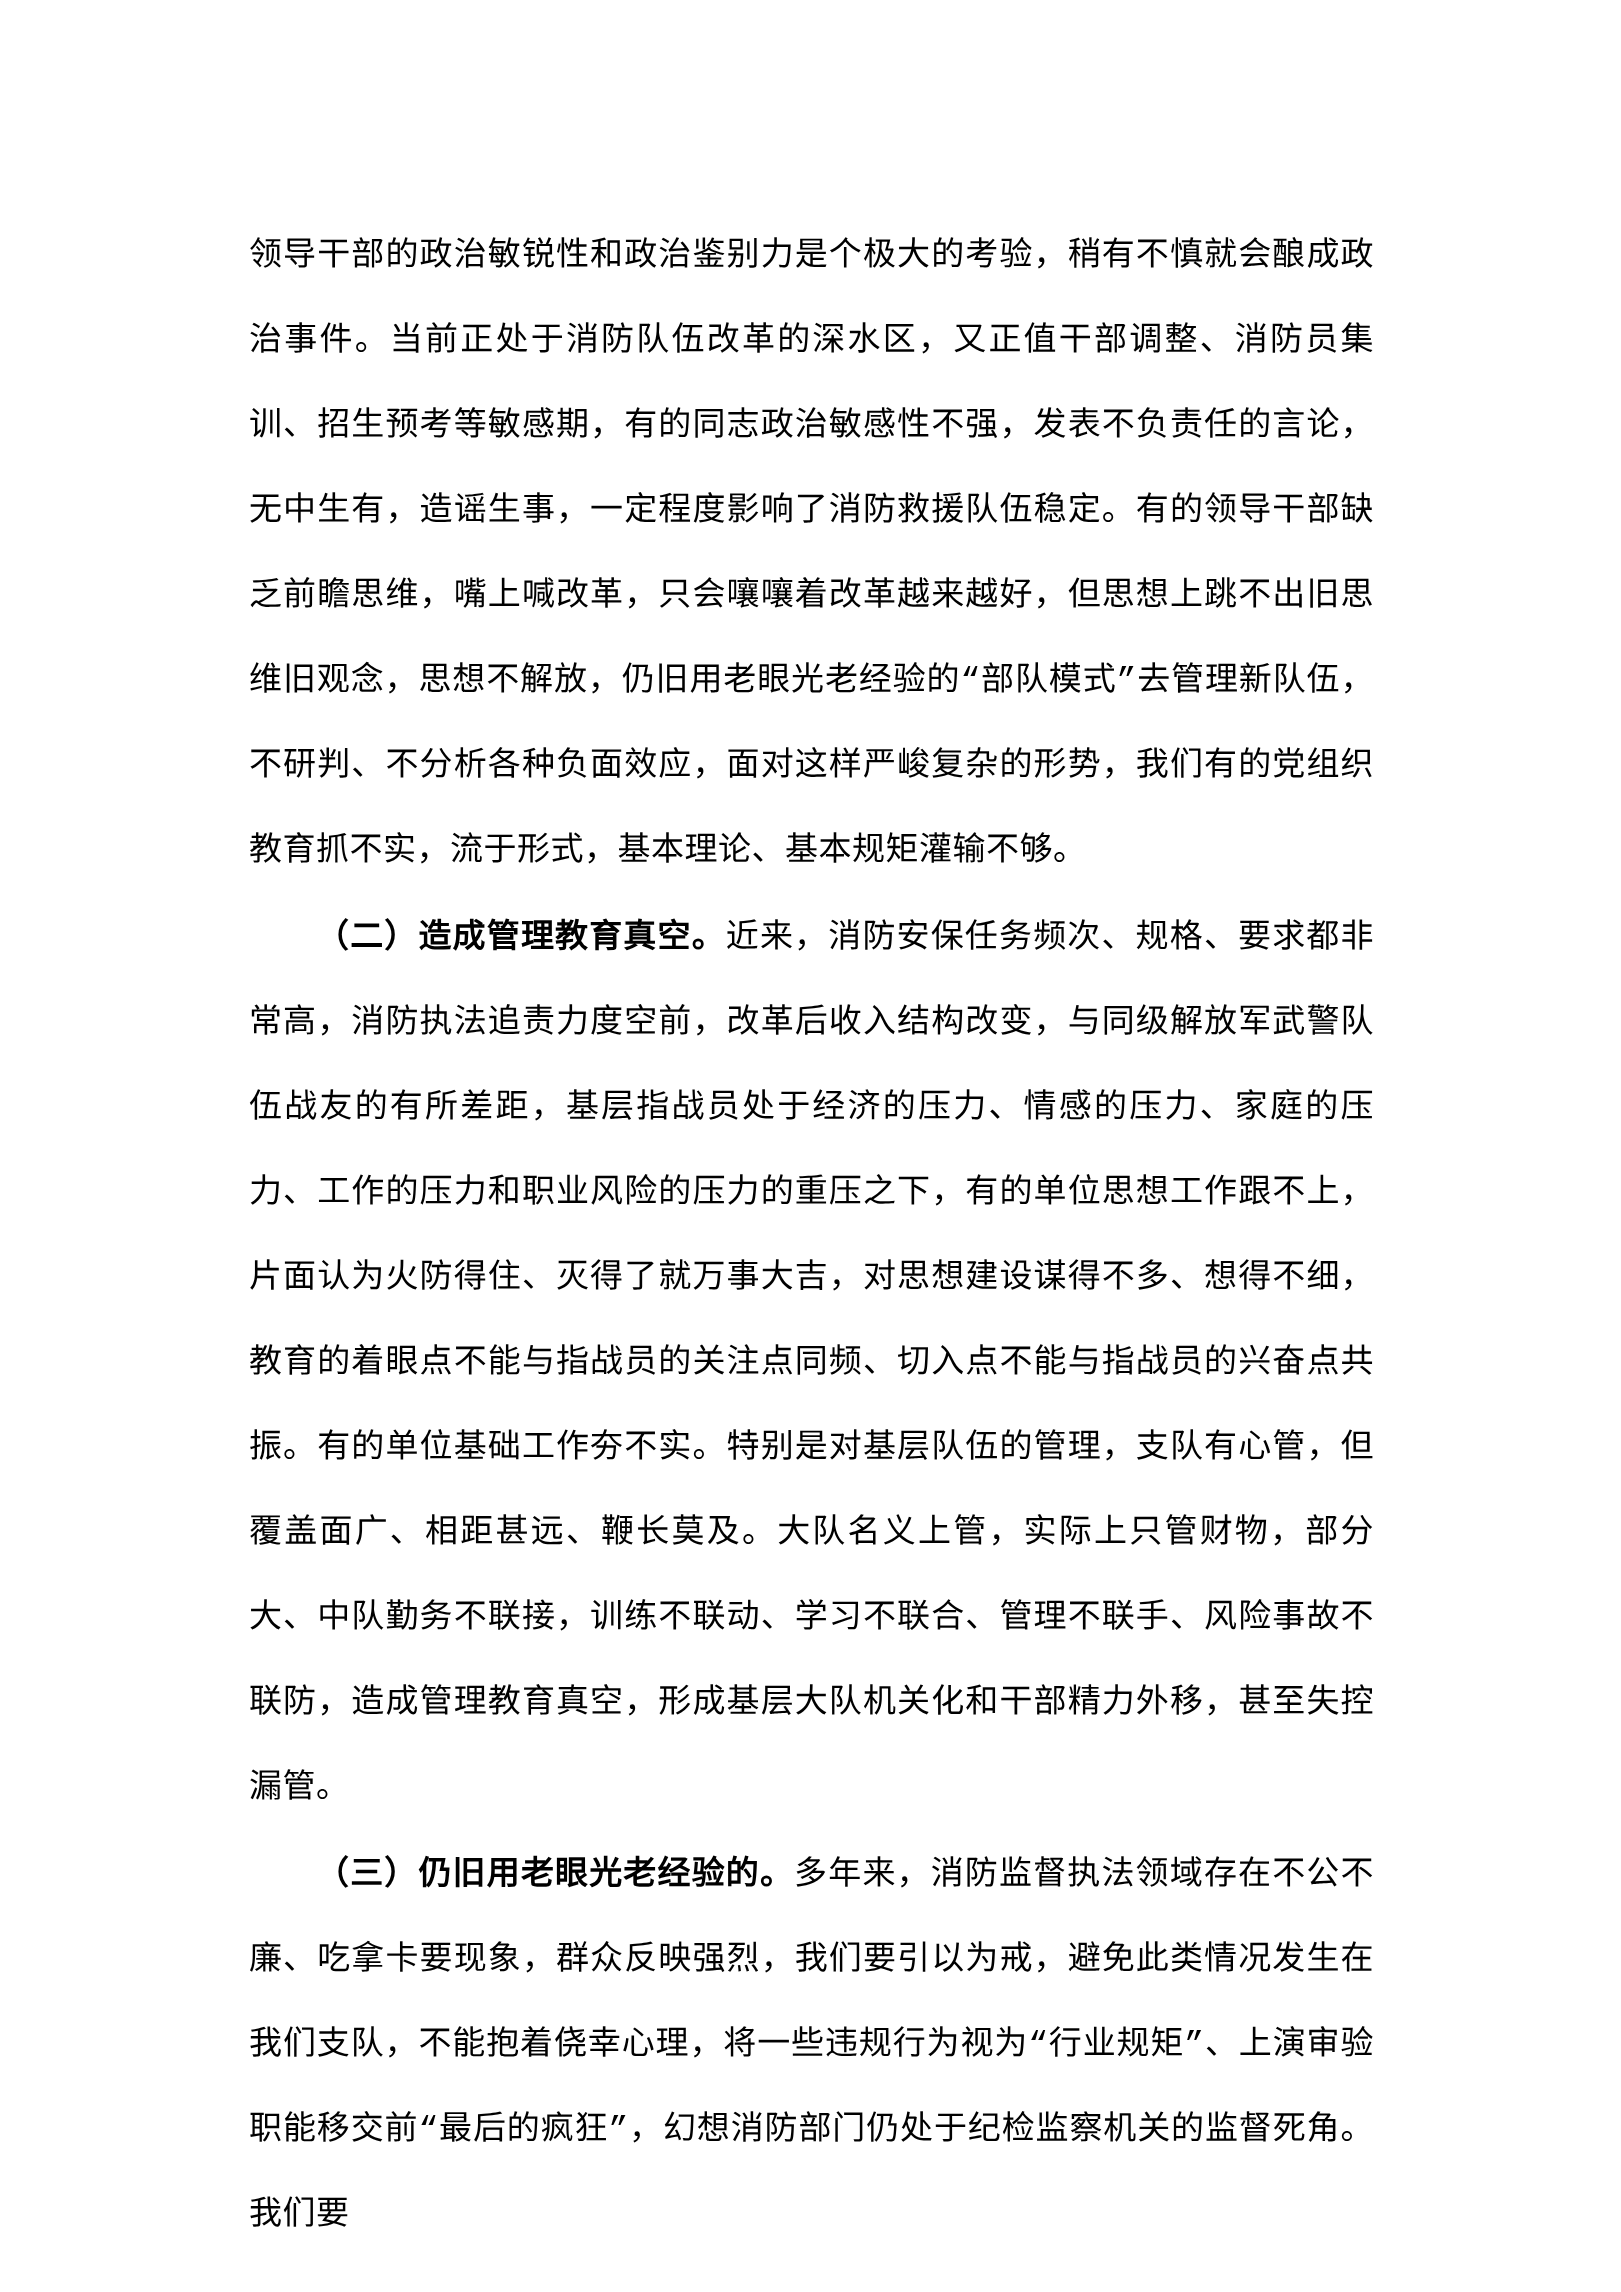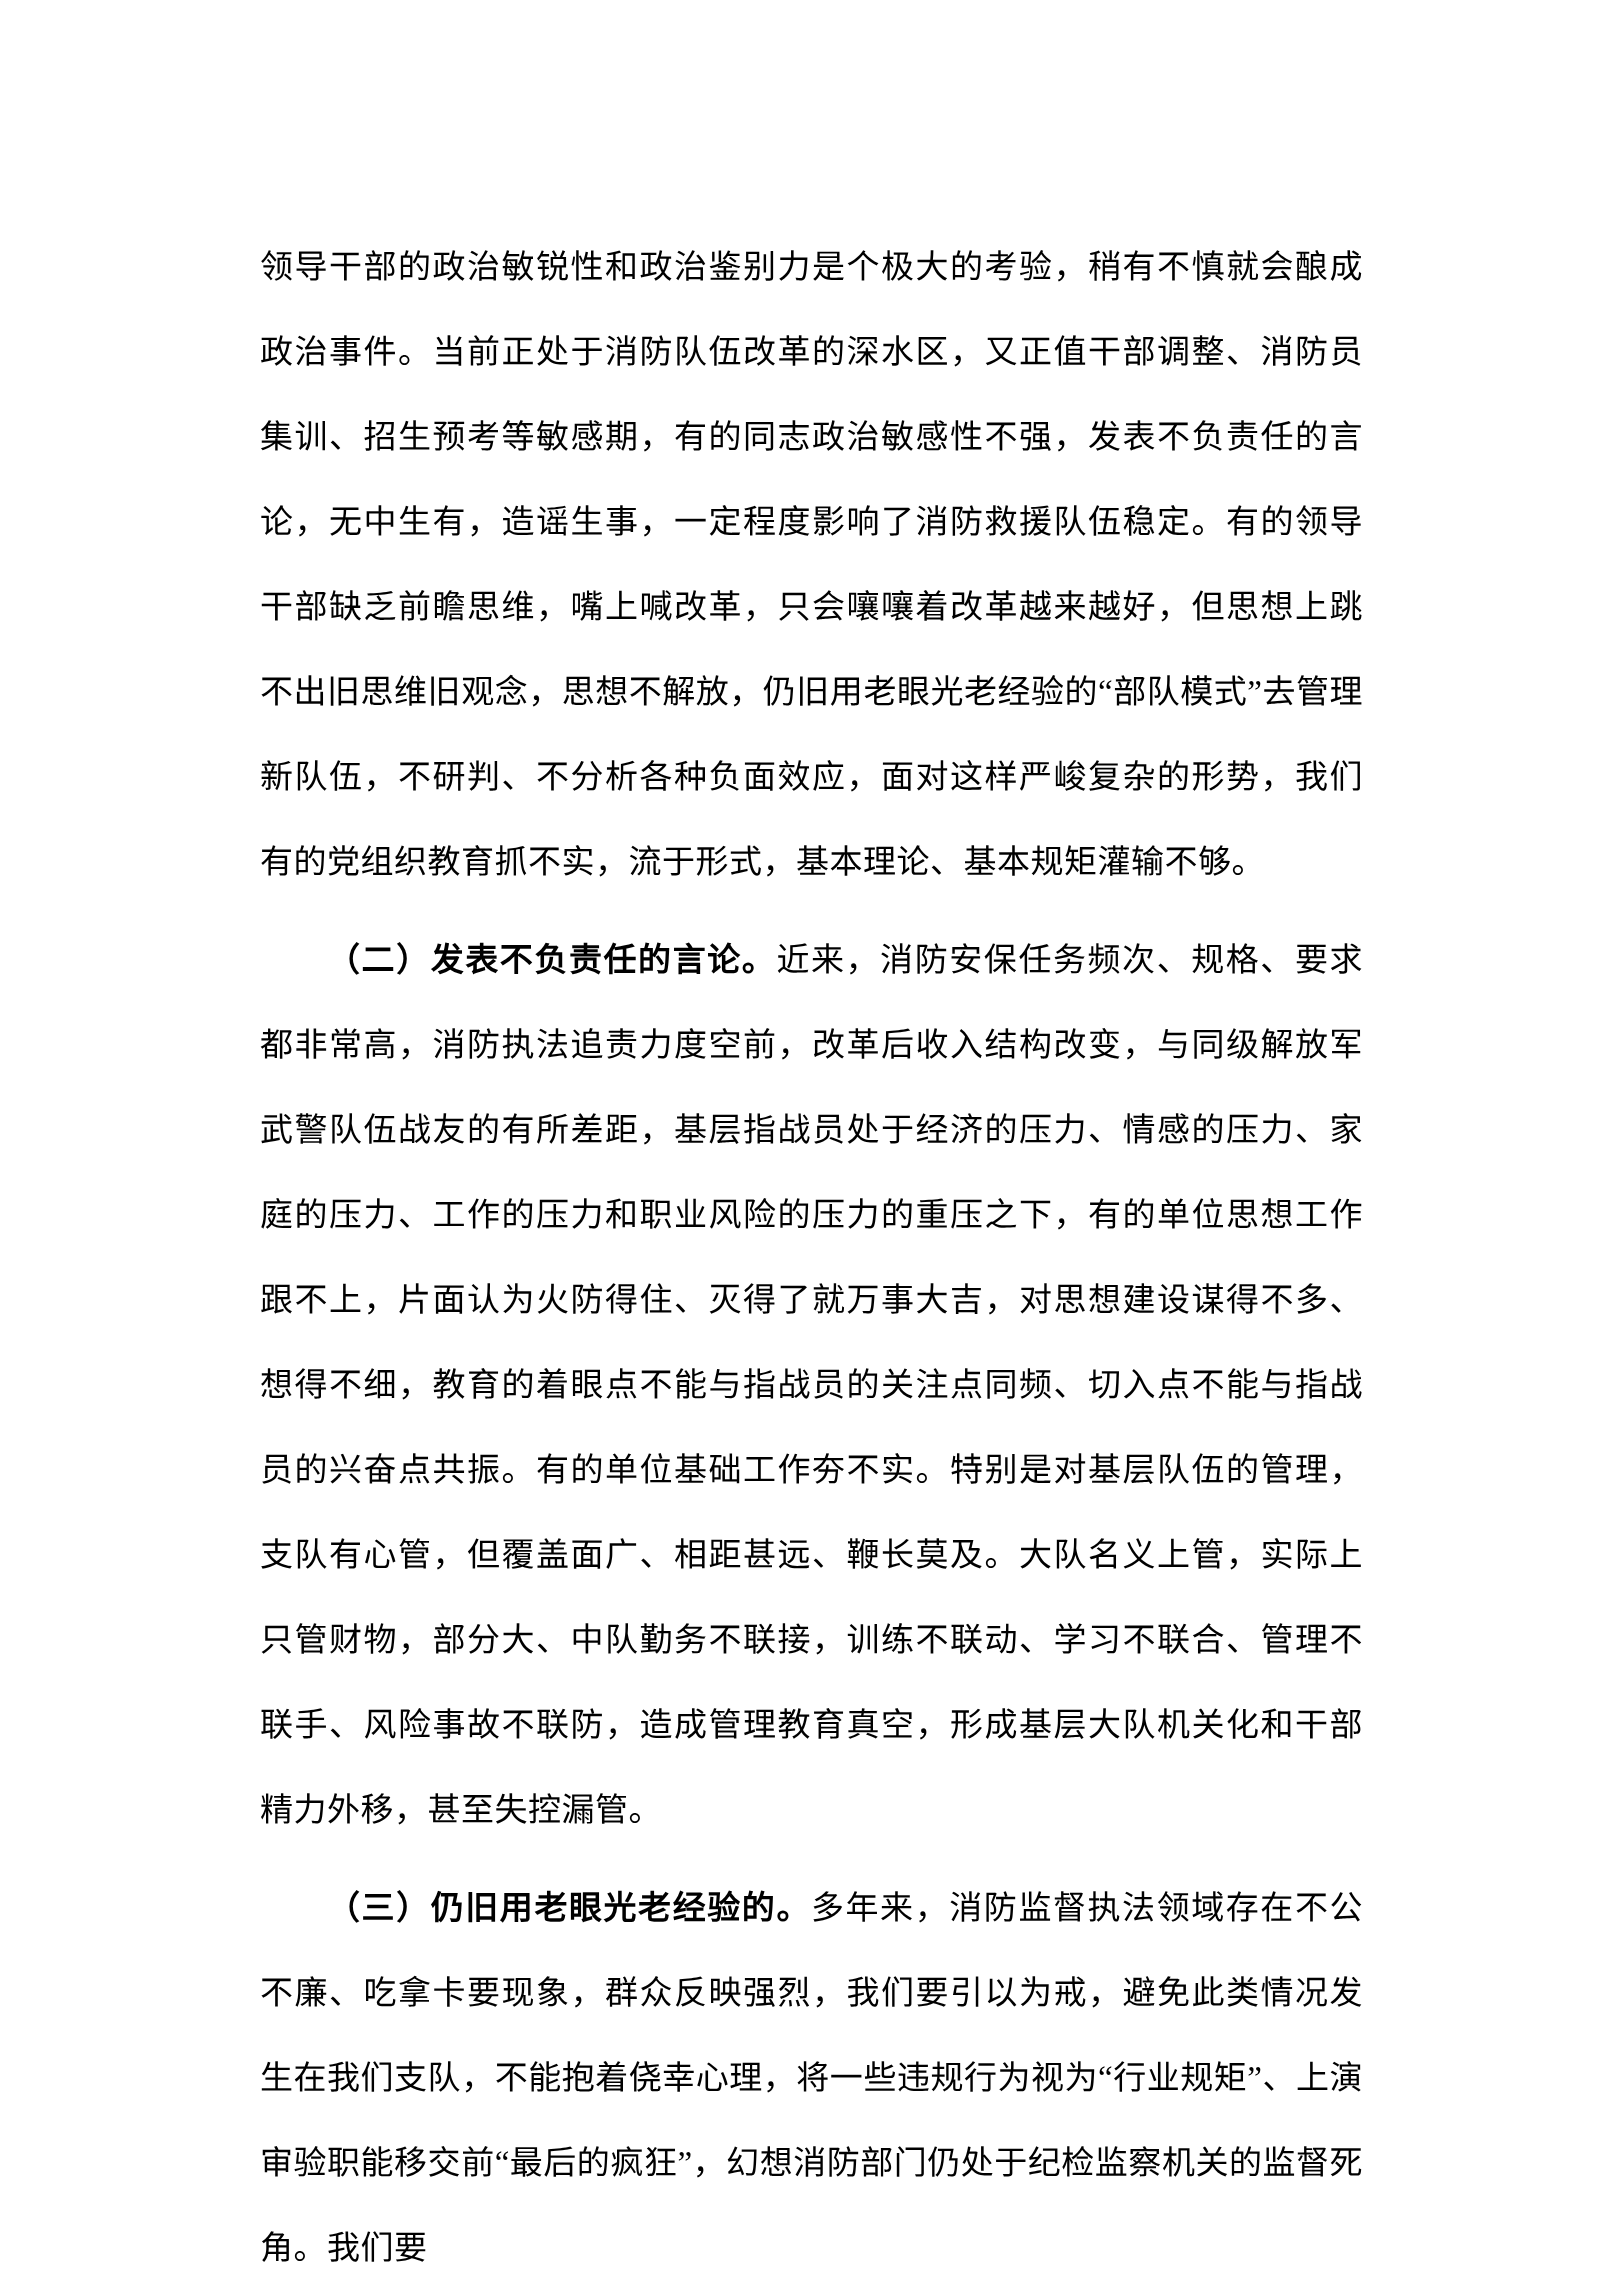--- a/index.html
+++ b/index.html
@@ -14,23 +14,23 @@
     background: #ffffff;
     overflow: hidden;
   }
   .content {
     position: absolute;
     left: 247px;
     top: 212px;
     width: 1129px;
   }
   .content p {
-    margin: 13px;
+    margin: 2px;
     padding: 0;
-    font-family: Liberation Serif, serif;
+    font-family: Liberation Mono, monospace;
     font-size: 33px;
     line-height: 85px;
     color: #000000;
     text-align: justify;
     text-justify: inter-ideograph;
     letter-spacing: 0.5px;
   }
   .content p.indent {
     text-indent: 67px; 
   }
@@ -45,21 +45,21 @@
 <body>
 
 <div class="page">
   <div class="content">
 
     <p>
       <span class="para-body">领导干部的政治敏锐性和政治鉴别力是个极大的考验，稍有不慎就会酿成政治事件。当前正处于消防队伍改革的深水区，又正值干部调整、消防员集训、招生预考等敏感期，有的同志政治敏感性不强，发表不负责任的言论，无中生有，造谣生事，一定程度影响了消防救援队伍稳定。有的领导干部缺乏前瞻思维，嘴上喊改革，只会嚷嚷着改革越来越好，但思想上跳不出旧思维旧观念，思想不解放，仍旧用老眼光老经验的“部队模式”去管理新队伍，不研判、不分析各种负面效应，面对这样严峻复杂的形势，我们有的党组织教育抓不实，流于形式，基本理论、基本规矩灌输不够。</span>
     </p>
 
     <p class="indent">
-      <span class="para-lead">（二）发表不负责任的言论。</span><span class="para-body">近来，消防安保任务频次、规格、要求都非常高，消防执法追责力度空前，改革后收入结构改变，与同级解放军武警队伍战友的有所差距，基层指战员处于经济的压力、情感的压力、家庭的压力、工作的压力和职业风险的压力的重压之下，有的单位思想工作跟不上，片面认为火防得住、灭得了就万事大吉，对思想建设谋得不多、想得不细，教育的着眼点不能与指战员的关注点同频、切入点不能与指战员的兴奋点共振。有的单位基础工作夯不实。特别是对基层队伍的管理，支队有心管，但覆盖面广、相距甚远、鞭长莫及。大队名义上管，实际上只管财物，部分大、中队勤务不联接，训练不联动、学习不联合、管理不联手、风险事故不联防，造成管理教育真空，形成基层大队机关化和干部精力外移，甚至失控漏管。</span>
+      <span class="para-lead">（二）造成管理教育真空。</span><span class="para-body">近来，消防安保任务频次、规格、要求都非常高，消防执法追责力度空前，改革后收入结构改变，与同级解放军武警队伍战友的有所差距，基层指战员处于经济的压力、情感的压力、家庭的压力、工作的压力和职业风险的压力的重压之下，有的单位思想工作跟不上，片面认为火防得住、灭得了就万事大吉，对思想建设谋得不多、想得不细，教育的着眼点不能与指战员的关注点同频、切入点不能与指战员的兴奋点共振。有的单位基础工作夯不实。特别是对基层队伍的管理，支队有心管，但覆盖面广、相距甚远、鞭长莫及。大队名义上管，实际上只管财物，部分大、中队勤务不联接，训练不联动、学习不联合、管理不联手、风险事故不联防，造成管理教育真空，形成基层大队机关化和干部精力外移，甚至失控漏管。</span>
     </p>
 
     <p class="indent">
       <span class="para-lead">（三）仍旧用老眼光老经验的。</span><span class="para-body">多年来，消防监督执法领域存在不公不廉、吃拿卡要现象，群众反映强烈，我们要引以为戒，避免此类情况发生在我们支队，不能抱着侥幸心理，将一些违规行为视为“行业规矩”、上演审验职能移交前“最后的疯狂”，幻想消防部门仍处于纪检监察机关的监督死角。我们要</span>
     </p>
 
   </div>
 </div>
 
 

